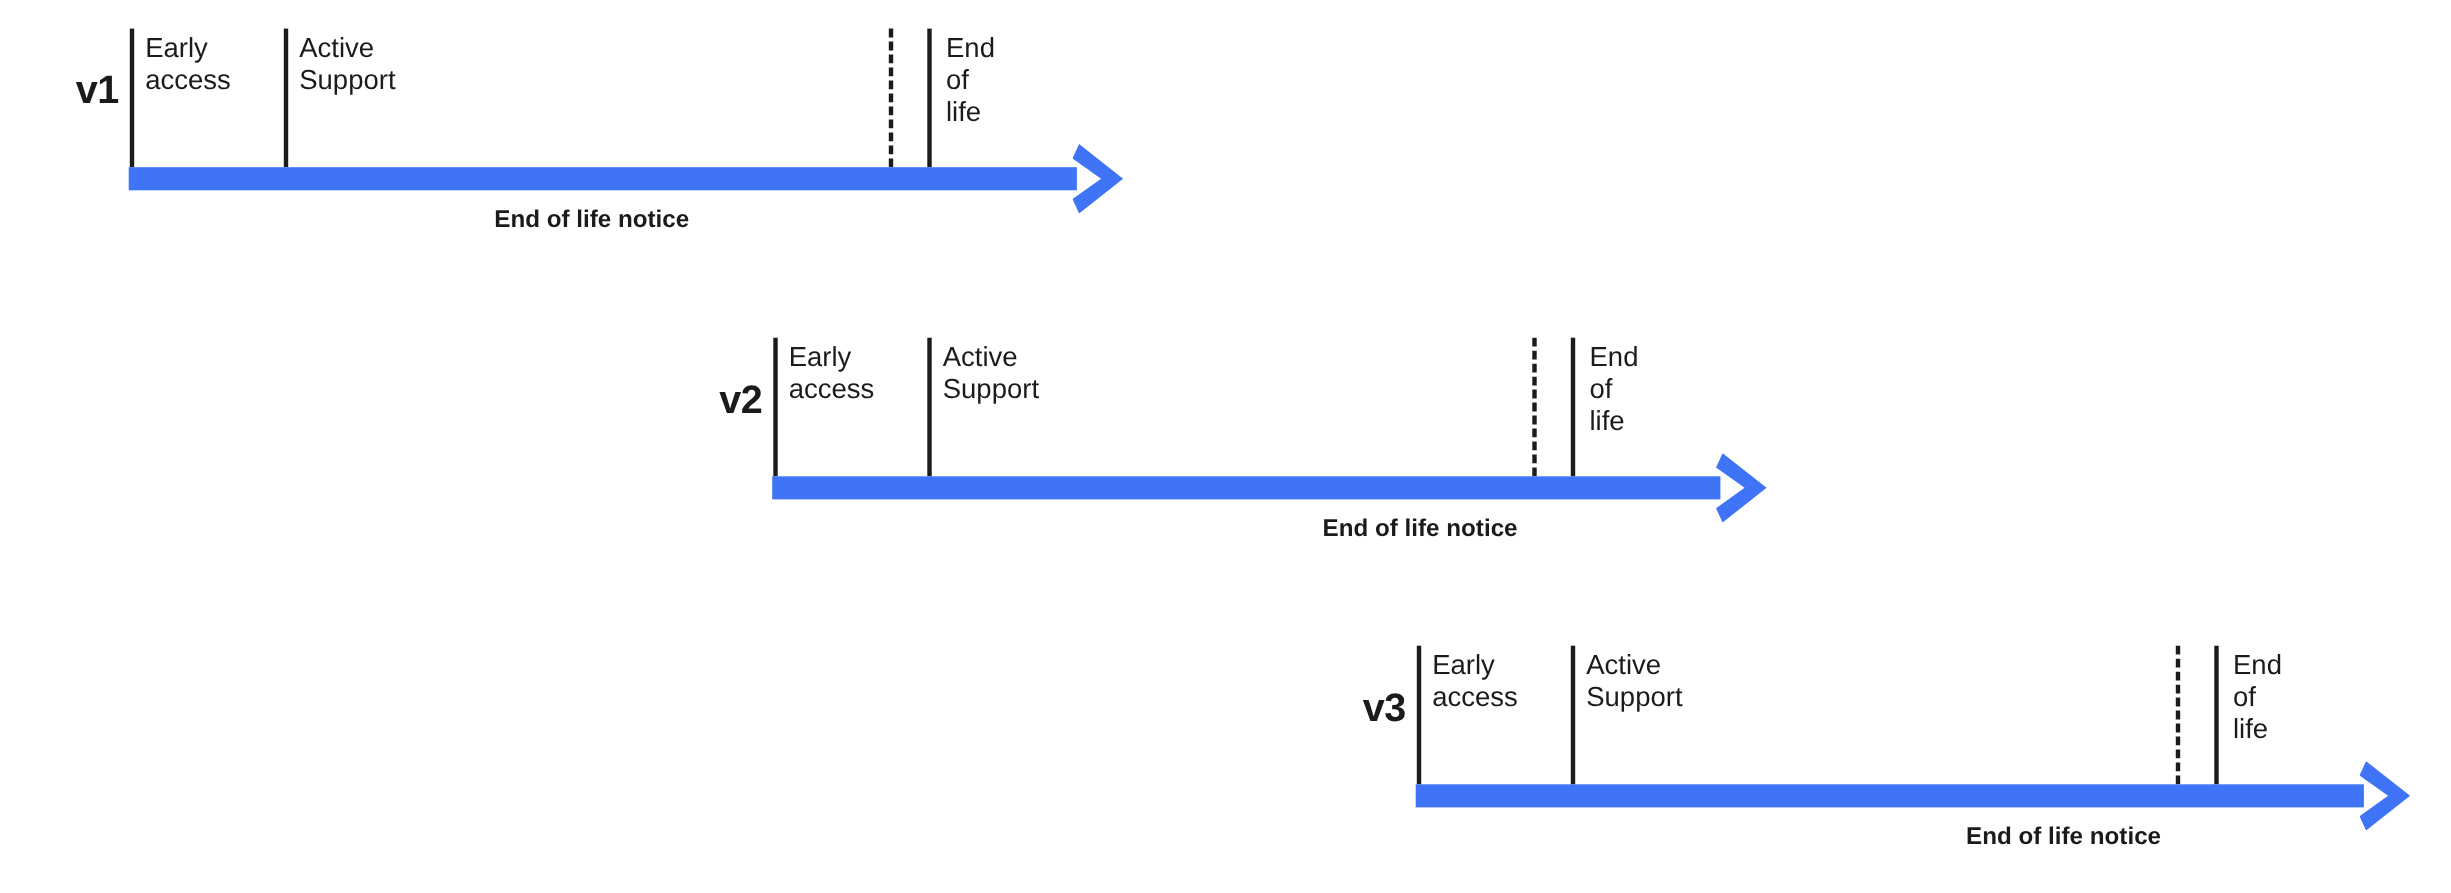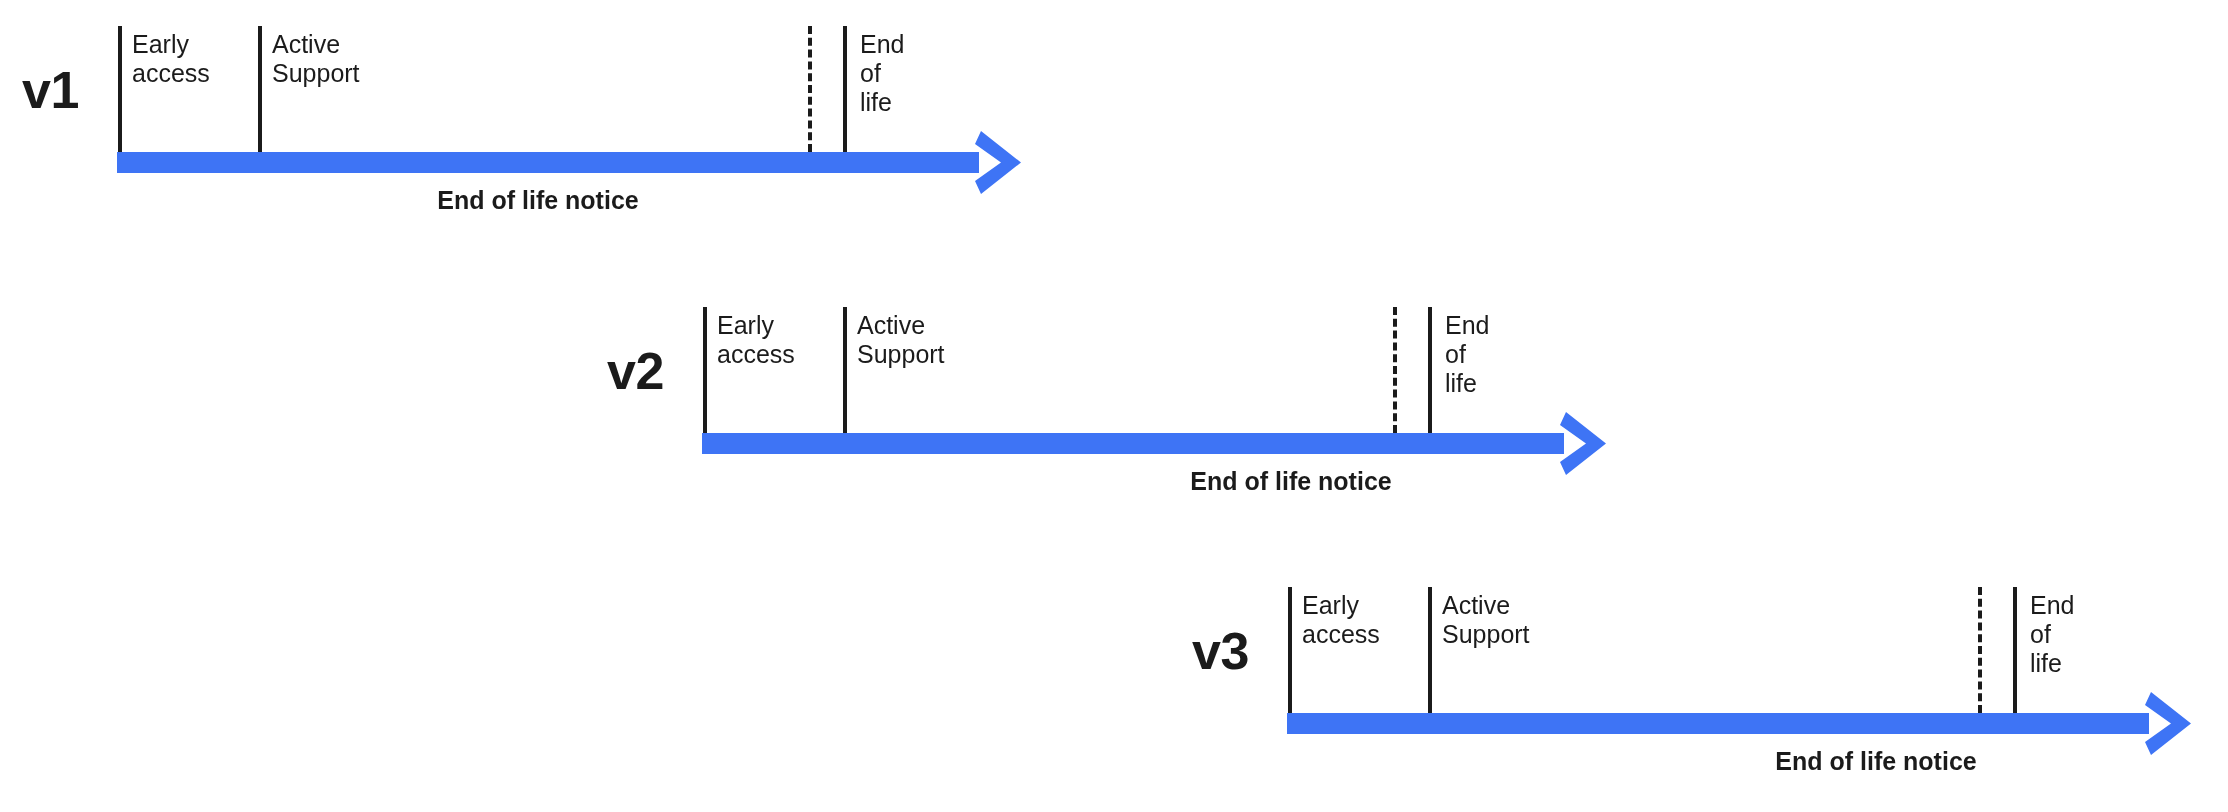--- a/index.html
+++ b/index.html
@@ -24,22 +24,22 @@
     position: absolute;
     height: 200px;
   }
 
   
   .version-label {
     position: absolute;
     left: -96px;
     top: 38px;
     width: 86px;
-    text-align: left;
-    font-size: 52px;
+    text-align: right;
+    font-size: 36px;
     font-weight: 700;
     letter-spacing: -0.5px;
     color: #1b1b1b;
     line-height: 1;
     white-space: nowrap;
   }
 
   
   .tick {
     position: absolute;
@@ -81,21 +81,21 @@
   }
   .arrow-head svg {
     display: block;
     width: 100%;
     height: 100%;
   }
 
   
   .notice-label {
     position: absolute;
-    font-size: 25px;
+    font-size: 22px;
     font-weight: 700;
     color: #1b1b1b;
     white-space: nowrap;
     text-align: center;
   }
 </style>
 </head>
 <body>
 
 <div id="canvas">

